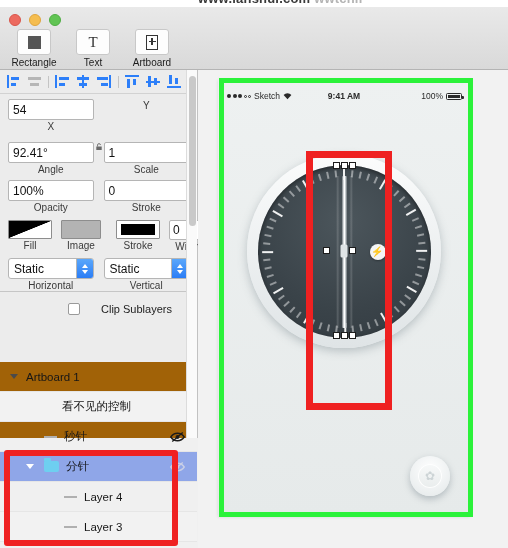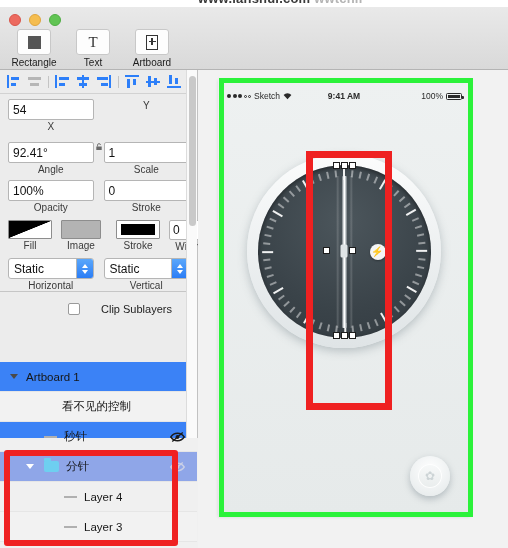--- a/index.html
+++ b/index.html
@@ -121,21 +121,21 @@
     display: flex; align-items: center; justify-content: center; gap: 21px;
     margin-top: 12px;
     margin-left: 43px;
   }
   .checkbox { width: 12px; height: 12px; background: #fff; border: 1px solid #9a9a9a; border-radius: 2px; }
   .clip-label { font-size: 11px; color: #222; }
 
   .divider { position: absolute; left: 0; right: 0; height: 1px; background: #c6c6c6; }
 
   
-  .layers { position: absolute; left: 0; top: 292px; width: 197px; bottom: 0; background: #3b82f6; }
+  .layers { position: absolute; left: 0; top: 292px; width: 197px; bottom: 0; background: #a16207; }
   .lrow {
     height: 30px; display: flex; align-items: center; position: relative;
     border-bottom: 1px solid #e6e6e6; font-size: 11.5px; color: #161616;
   }
   .lrow.alt { background: #f2f2f2; }
   .lrow.sel { background: #8fa6e8; color: #15161a; }
   .disc {
     position: absolute; width: 0; height: 0;
     border-left: 4.5px solid transparent; border-right: 4.5px solid transparent;
     border-top: 5.5px solid #4a4a4a;

